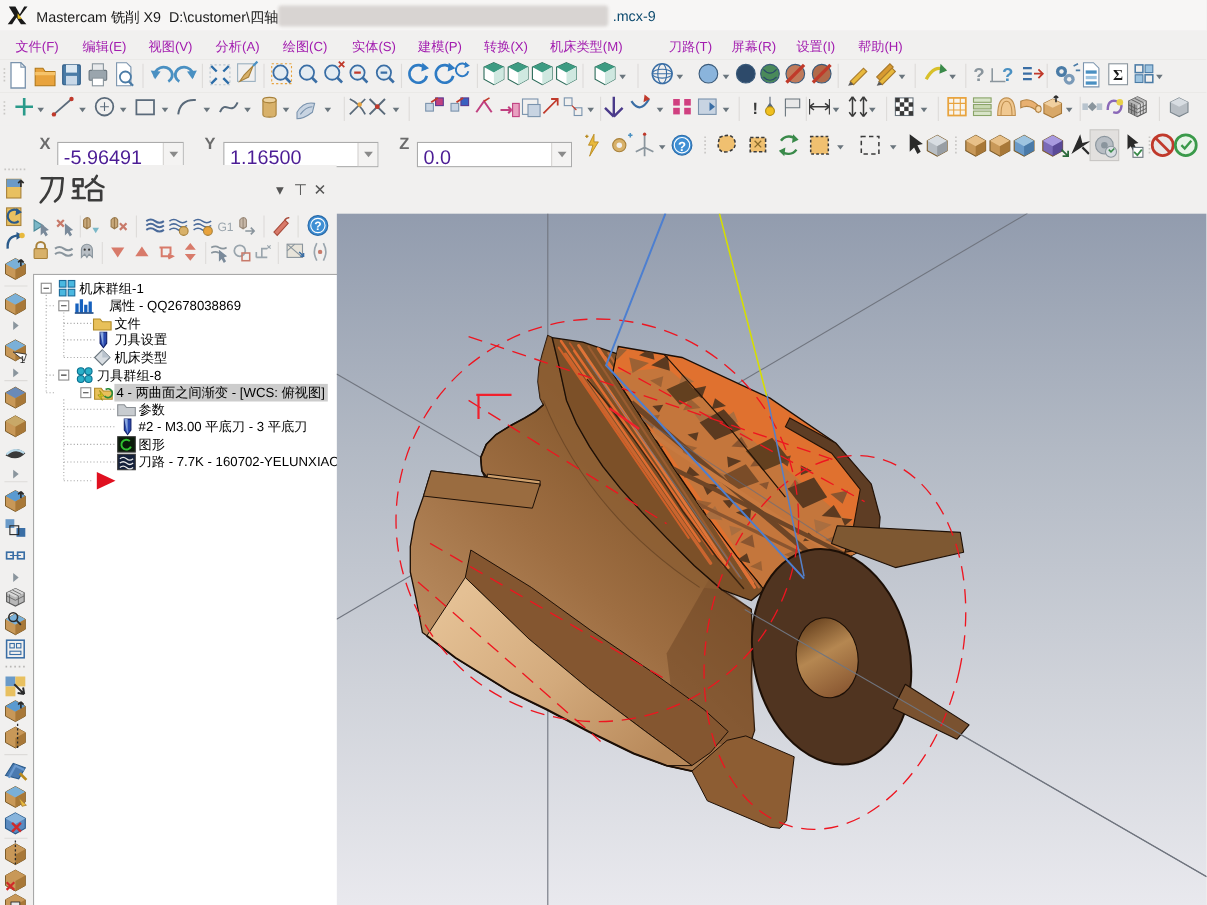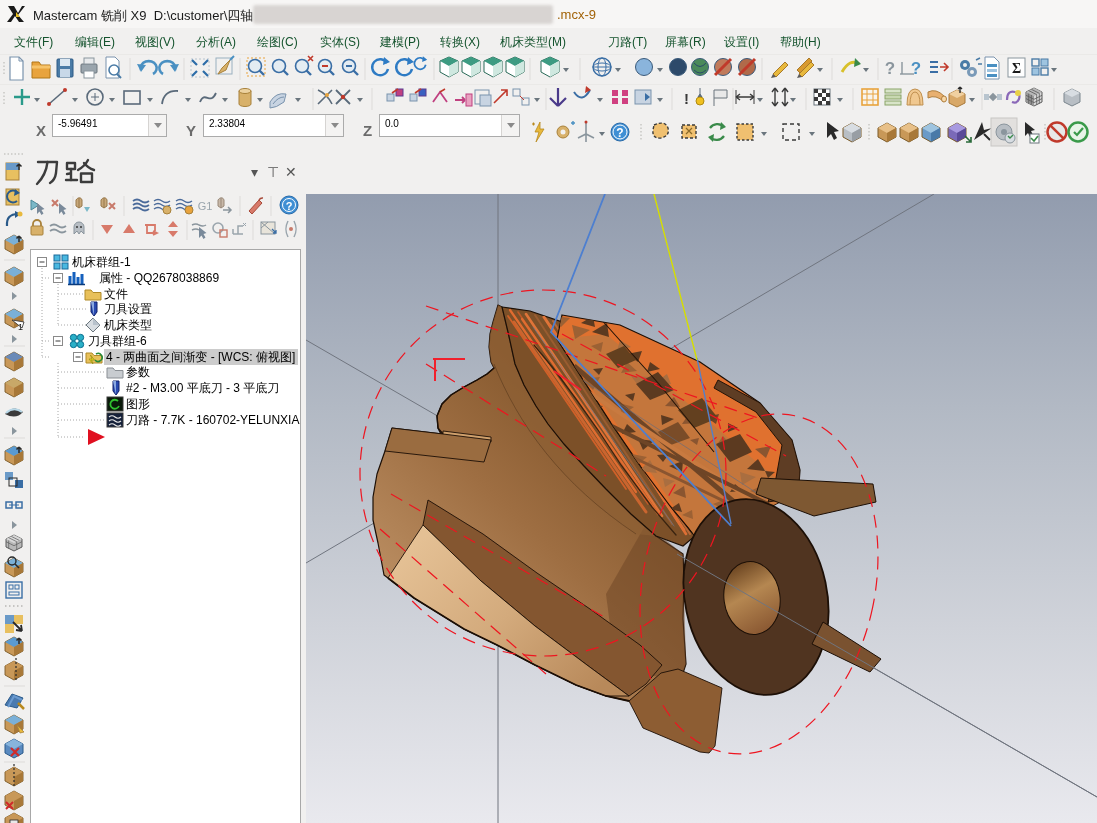--- a/index.html
+++ b/index.html
@@ -1,34 +1,34 @@
 <!DOCTYPE html>
 <html><head><meta charset="utf-8">
 <style>
 html,body{margin:0;padding:0;}
 body{width:1097px;height:823px;overflow:hidden;font-family:"Liberation Sans",sans-serif;position:relative;background:#f1f0ef;}
 #app{position:absolute;left:0;top:0;width:962px;height:823px;}
 .abs{position:absolute;}
 #titlebar{left:0;top:0;width:1097px;height:28px;background:#f7f6f5;border-bottom:1px solid #e8e6e4;}
 #title-text{left:33px;top:7px;font-size:13px;color:#1a1a1a;white-space:pre;}
 #blur1{left:253px;top:5px;width:300px;height:19px;background:#d8d4d2;border-radius:3px;filter:blur(1.5px);}
-#mcx{left:557px;top:7px;font-size:13px;color:#a16207;}
+#mcx{left:557px;top:7px;font-size:13px;color:#0c4a6e;}
 #menubar{left:0;top:28px;width:1097px;height:26px;background:#f1f0ef;}
-.mi{position:absolute;top:6px;font-size:12px;color:#14532d;}
+.mi{position:absolute;top:6px;font-size:12px;color:#a21caf;}
 #coordbar{left:0;top:114px;width:1097px;height:36px;background:#f1f0ef;}
 .clabel{position:absolute;top:8px;font-size:15px;font-weight:bold;color:#6b6b6b;}
-.combo{position:absolute;top:0;height:21px;background:#fff;border:1px solid #ababab;font-size:10px;color:#000000;}
+.combo{position:absolute;top:15px;height:21px;background:#fff;border:1px solid #ababab;font-size:18px;color:#4c1d95;}
 .combo .tx{position:absolute;left:5px;top:3px;}
 .combo .btn{position:absolute;right:0;top:0;width:17px;height:21px;background:#f4f3f2;border-left:1px solid #d6d4d2;}
 .combo .btn:after{content:"";position:absolute;left:5px;top:8px;border:4px solid transparent;border-top:5px solid #8a8a8a;}
 #leftstrip{left:0;top:150px;width:29px;height:673px;background:#f1f0ef;}
 #panelzone{left:29px;top:150px;width:277px;height:673px;background:#f1f0ef;}
 #statusstrip{left:306px;top:150px;width:791px;height:44px;background:#f1f0ef;}
 #fnlabel{left:254px;top:16px;font-size:12px;color:#1c1c1c;}
-#treebox{position:absolute;left:1px;top:99px;width:269px;height:573px;background:#fff;border:1px solid #a8a8a8;overflow:hidden;}
+#treebox{position:absolute;left:1px;top:99px;width:269px;height:573px;background:#fff;border:1px solid #a8a8a8;overflow:hidden;padding-left:32px;}
 .trow{position:absolute;left:0;font-size:12px;color:#000;white-space:nowrap;}
 #viewport{left:306px;top:194px;width:791px;height:629px;}
 .pt-controls{position:absolute;top:14px;font-size:14px;color:#555;}
 </style></head>
 <body>
 <div id="app">
   <div class="abs" id="titlebar">
     <svg class="abs" style="left:6px;top:4px" width="20" height="20" viewBox="0 0 20 20">
       <path d="M2 2 L8 2 L12 9 L16 2 L19 2 L12 11 L18 18 L13 18 L9 12 L5 18 L1 18 L7 10 Z" fill="#1a1a1a"></path>
       <path d="M10 8 L14 13 L10 13 Z" fill="#e8c020"></path>
@@ -435,21 +435,21 @@
       </g>
   </svg>
   <div class="abs" id="coordbar">
     <div class="clabel" style="left:36px">X</div>
     <div class="combo" style="left:52px;width:113px">
         <span class="tx">-5.96491</span>
         <span class="btn"></span>
       </div>
     <div class="clabel" style="left:186px">Y</div>
     <div class="combo" style="left:203px;width:139px">
-        <span class="tx">2.33804</span>
+        <span class="tx">1.16500</span>
         <span class="btn"></span>
       </div>
     <div class="clabel" style="left:363px">Z</div>
     <div class="combo" style="left:379px;width:139px">
         <span class="tx">0.0</span>
         <span class="btn"></span>
       </div>
     <svg class="abs" style="left:525px;top:0" width="572" height="36" viewBox="0 0 572 36" id="coordicons">
       <rect width="572" height="36" fill="#f1f0ef"></rect>
       <g transform="translate(13,6)">
@@ -871,21 +871,21 @@
           <path d="M87,151 a4.5,4.5 0 1 0 1,5" fill="none" stroke="#30c030" stroke-width="1.8"></path>
     <rect x="76" y="163" width="16" height="14" fill="#14203a" stroke="#3a3a3a"></rect>
           <path d="M78,167 q3,-2.5 6,0 q3,2.5 6,0 M78,171 q3,-2.5 6,0 q3,2.5 6,0 M78,175 q3,-2.5 6,0 q3,2.5 6,0" fill="none" stroke="#e8e8e8" stroke-width="1.2"></path>
     <path d="M57,179 L74,187 L57,195 Z" fill="#e01020"></path>
     </svg>
     <div class="trow" style="left:41px;top:4px">机床群组-1</div>
     <div class="trow" style="left:68px;top:20px">属性 - QQ2678038869</div>
     <div class="trow" style="left:73px;top:36px">文件</div>
     <div class="trow" style="left:73px;top:51px">刀具设置</div>
     <div class="trow" style="left:73px;top:67px">机床类型</div>
-    <div class="trow" style="left:57px;top:83px">刀具群组-6</div>
+    <div class="trow" style="left:57px;top:83px">刀具群组-8</div>
     <div class="trow" style="left:75px;top:99px">4 - 两曲面之间渐变 - [WCS: 俯视图]</div>
     <div class="trow" style="left:95px;top:114px">参数</div>
     <div class="trow" style="left:95px;top:130px">#2 - M3.00 平底刀 - 3 平底刀</div>
     <div class="trow" style="left:95px;top:146px">图形</div>
     <div class="trow" style="left:95px;top:162px">刀路 - 7.7K - 160702-YELUNXIAO.I</div>
     </div>
   </div>
   <div class="abs" id="viewport">
     <svg width="791" height="629" viewBox="0 0 791 629" id="scene">
       <defs>

